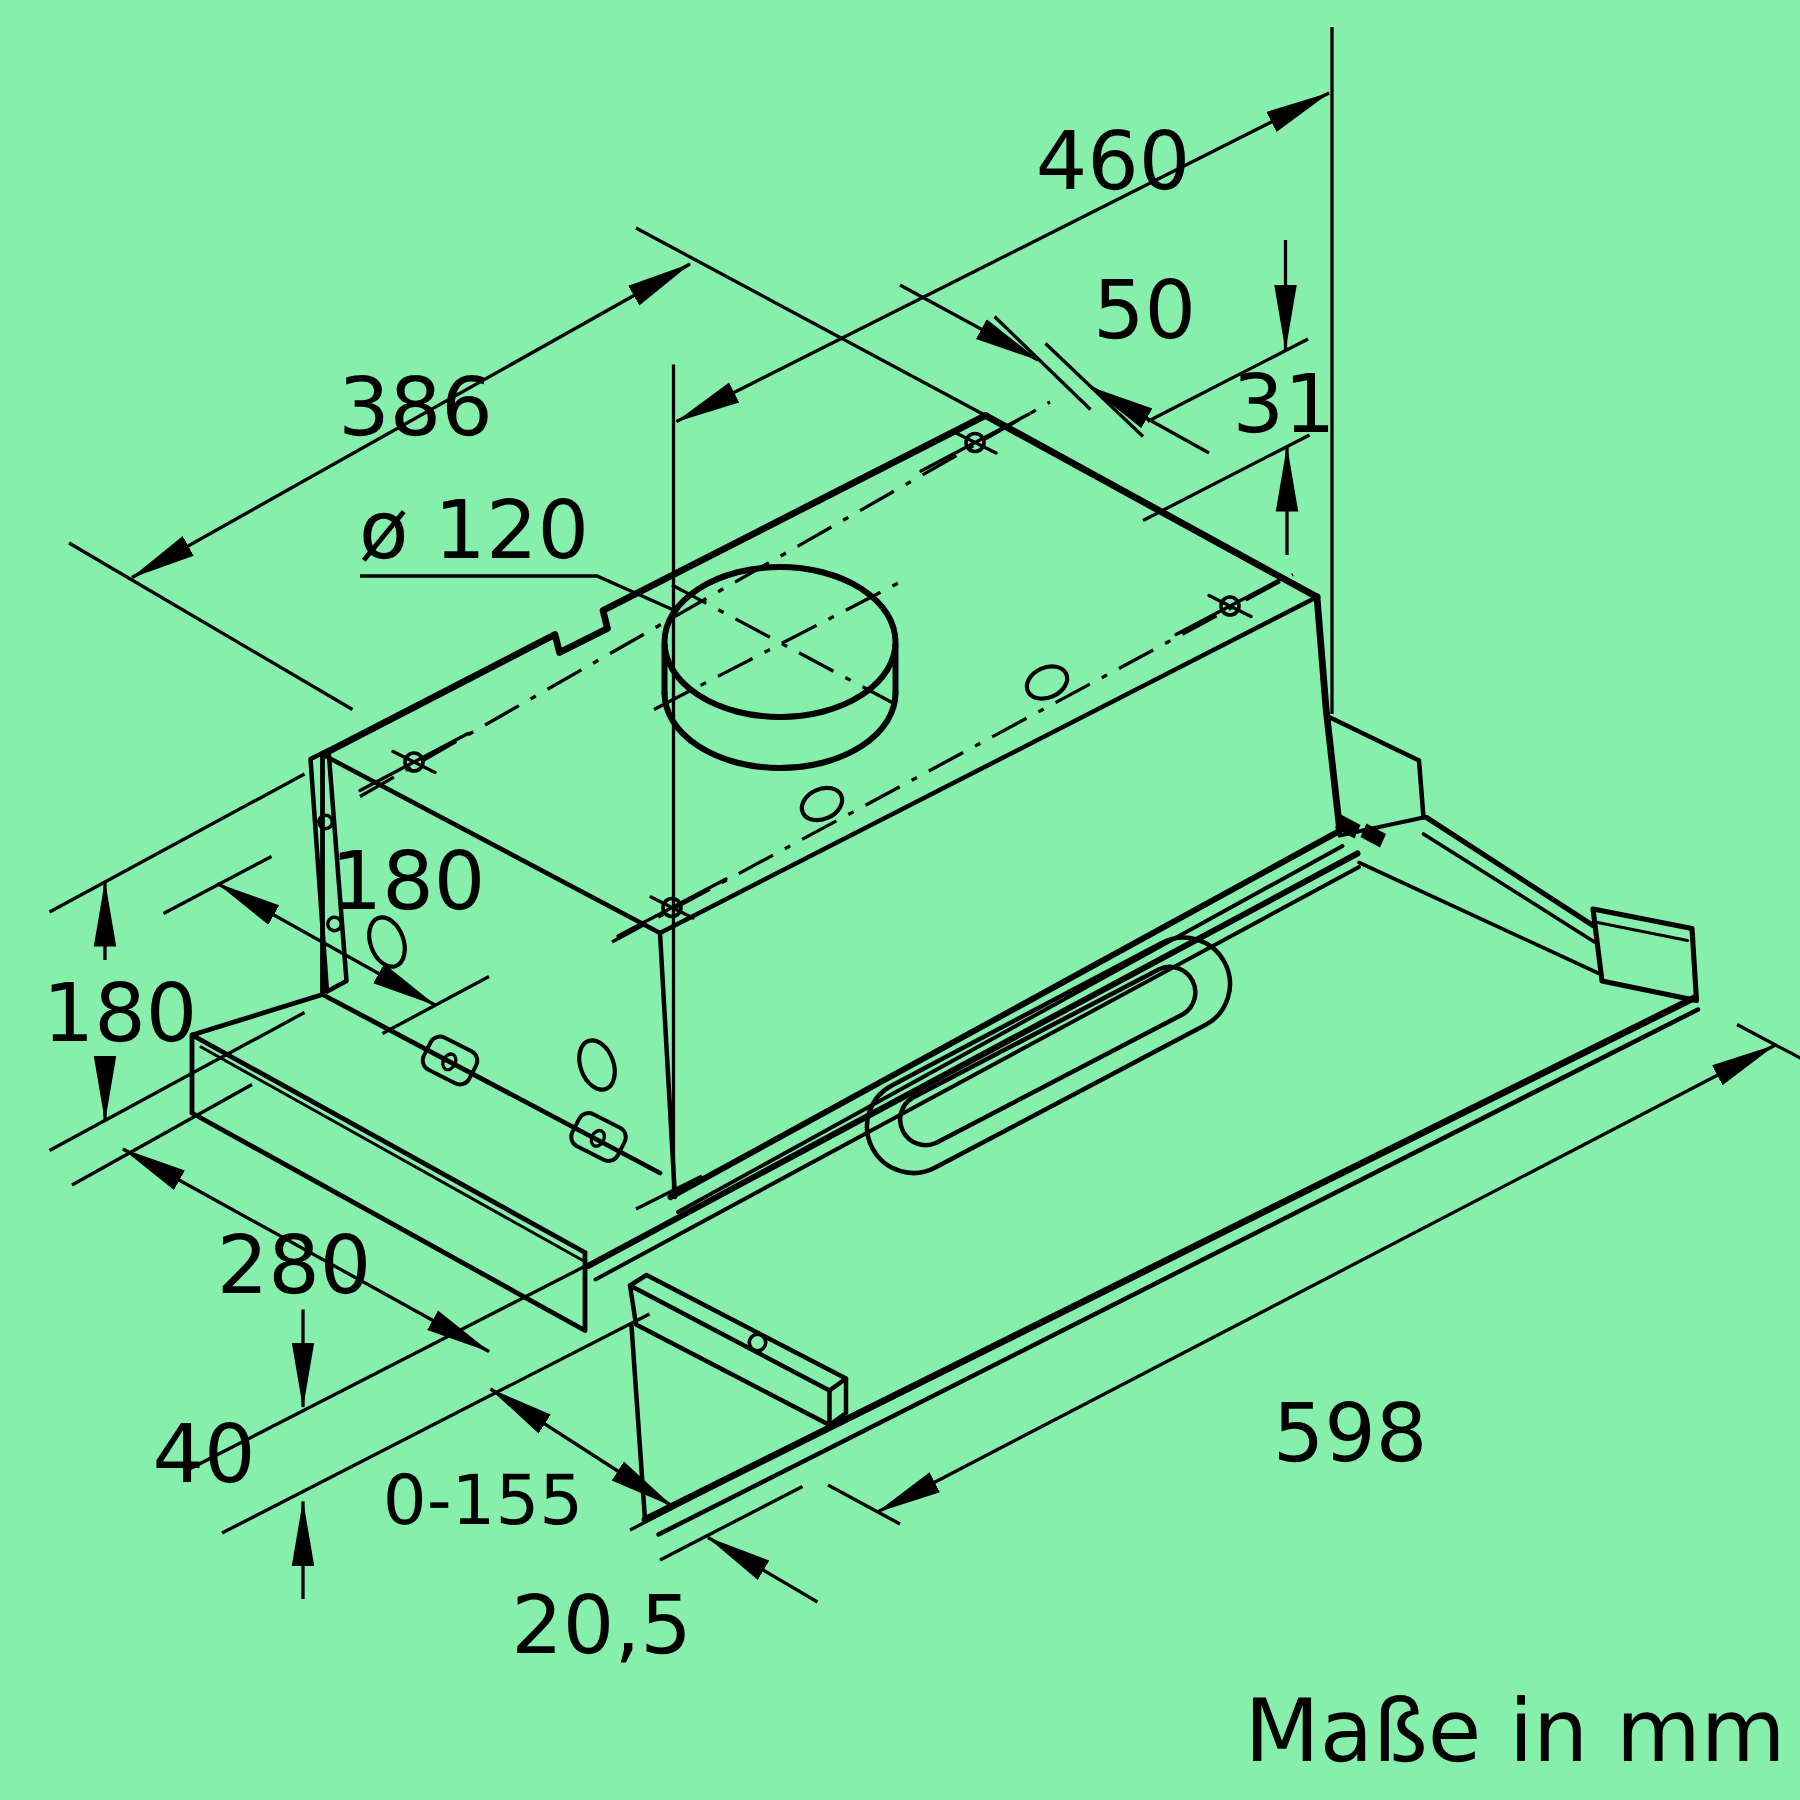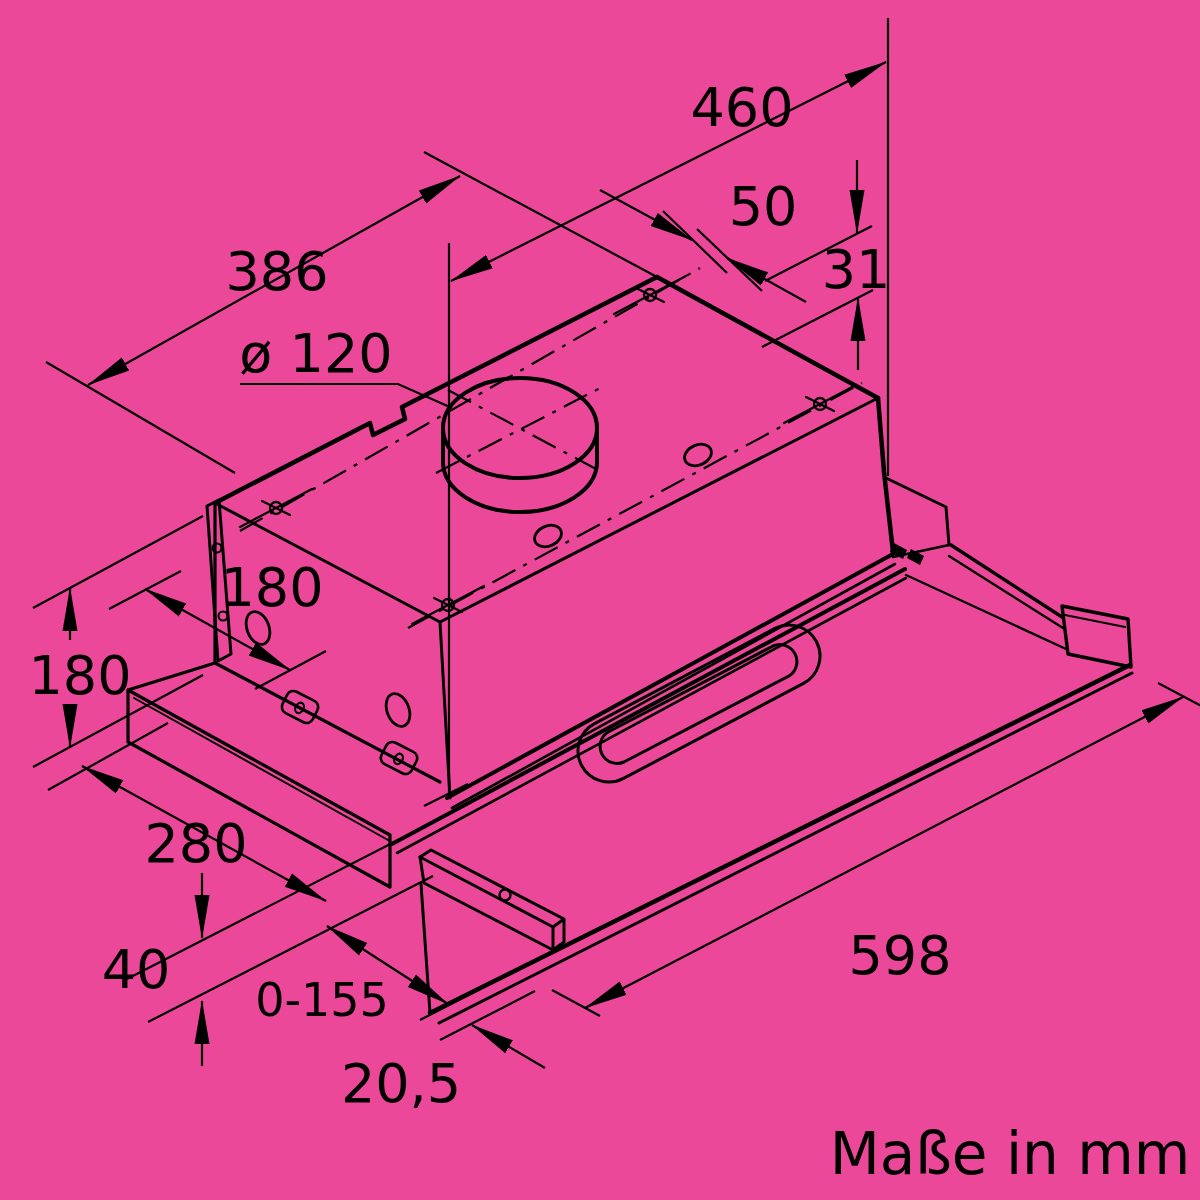--- a/index.html
+++ b/index.html
@@ -1,16 +1,16 @@
 <!DOCTYPE html>
 <html><head>
 <meta charset="utf-8">
 <style>
   html,body{margin:0;padding:0;background:#ffffff;}
-  .stage{width:1200px;height:1200px;position:relative;background:#ec4899;overflow:hidden;
+  .stage{width:1200px;height:1200px;position:relative;background:#86efac;overflow:hidden;
          font-family:"DejaVu Sans","Liberation Sans",sans-serif;}
   svg{display:block}
   .ol   {stroke:#000;fill:none;stroke-linecap:round;stroke-linejoin:round;}
   .dim  {stroke:#000;fill:none;stroke-width:2.2;stroke-linecap:butt;}
   .cl   {stroke:#000;fill:none;stroke-width:2.2;stroke-dasharray:26 9 4 9;stroke-linecap:butt;}
   text.dimtxt{fill:#000;font-size:54px;text-anchor:middle;}
   text.small {font-size:46px;}
   text.caption{fill:#000;font-size:58px;text-anchor:middle;}
 </style>
 </head>

